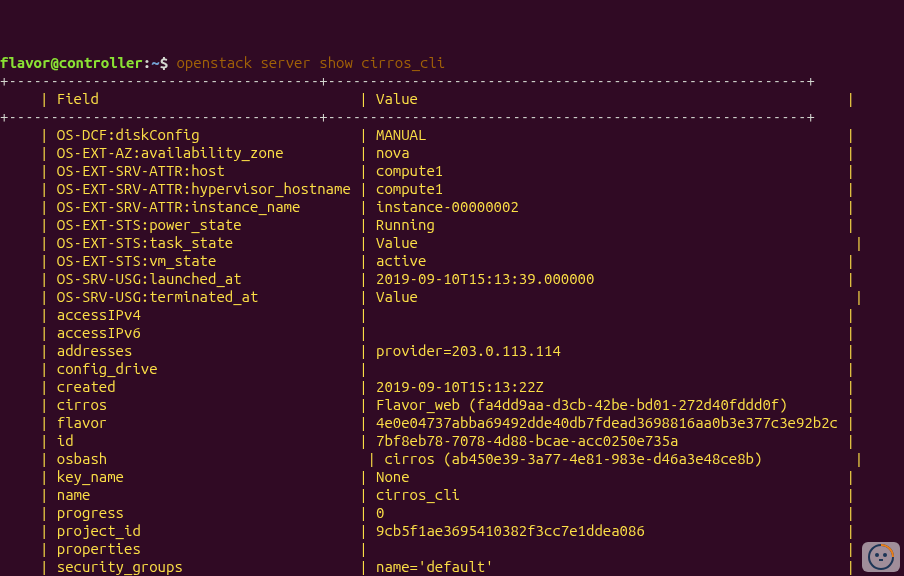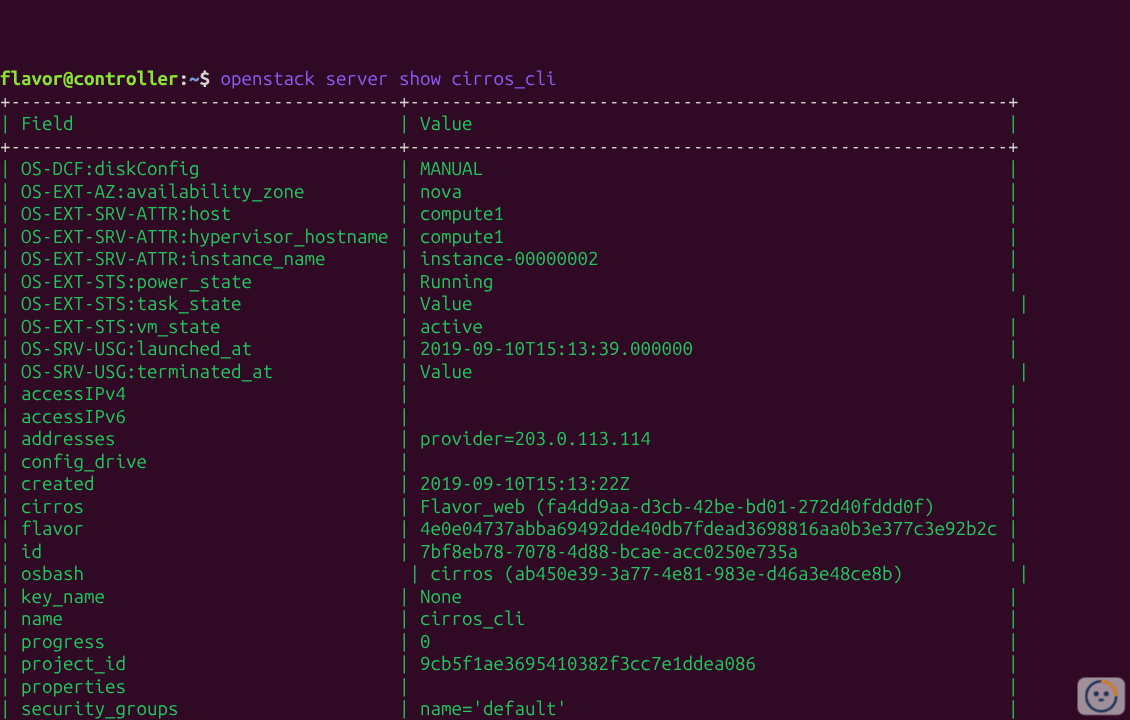--- a/index.html
+++ b/index.html
@@ -11,23 +11,23 @@
     color: #d3d7cf;
     width: 904px;
     height: 576px;
     overflow: hidden;
     white-space: pre;
   }
   .term { padding: 0; }
   .prompt-user { color: #8ae234; font-weight: bold; }
   .prompt-colon { color: #d3d7cf; font-weight: bold; }
   .prompt-path { color: #729fcf; font-weight: bold; }
-  .cmd { color: #8b5cf6; }
+  .cmd { color: #a16207; }
   .sep-line { color: #d3d7cf; }
-  .row { color: #22c55e; }
+  .row { color: #fde047; padding-left: 40px; }
   .logo {
     position: fixed;
     right: 4px;
     bottom: 4px;
     display: flex;
     align-items: center;
     gap: 4px;
     opacity: 0.9;
     background: rgba(255,255,255,0.6);
     border-radius: 6px;

